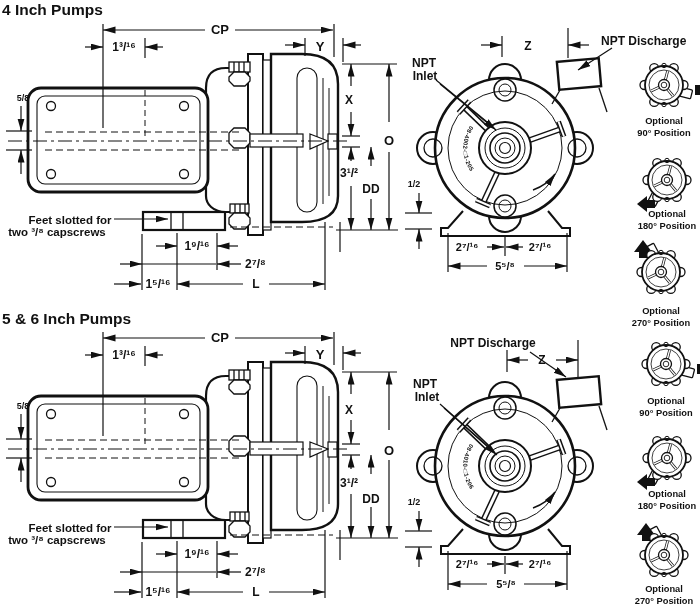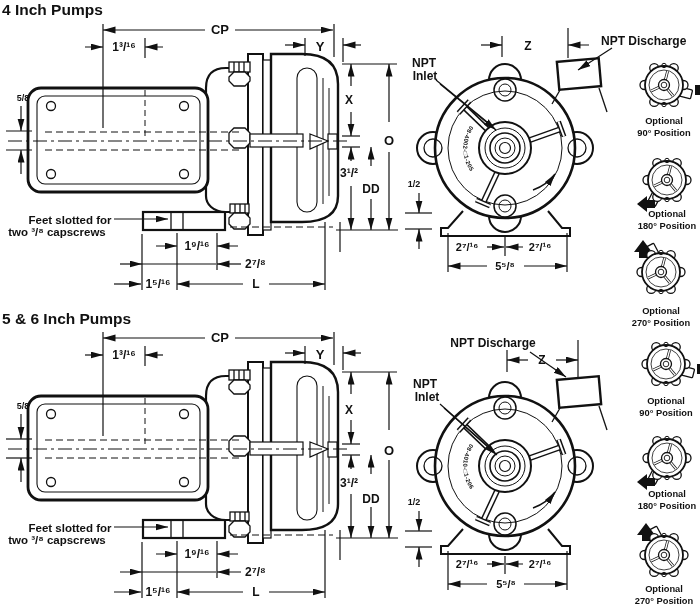--- a/index.html
+++ b/index.html
@@ -1,16 +1,16 @@
 <!DOCTYPE html>
 <html><head>
 <meta charset="utf-8">
 <style>
   html,body{margin:0;padding:0;background:#fff;}
-  .canvas{position:relative;width:700px;height:606px;background:#ffffff;overflow:hidden;border-radius:13px;}
+  .canvas{position:relative;width:700px;height:606px;background:#ffffff;overflow:hidden;}
   svg{display:block;font-family:"Liberation Sans","DejaVu Sans",sans-serif;}
   text{fill:#111;}
   .ttl{font-size:15.5px;font-weight:bold;}
   .dim{font-size:12px;font-weight:bold;}
   .dimbig{font-size:13px;font-weight:bold;}
   .dimsm{font-size:9px;font-weight:bold;}
   .dimm{font-size:11px;font-weight:bold;}
   .note{font-size:11.5px;font-weight:bold;}
   .optlbl{font-size:9.3px;font-weight:bold;}
   .pn{font-size:6px;font-weight:bold;letter-spacing:.4px;}

